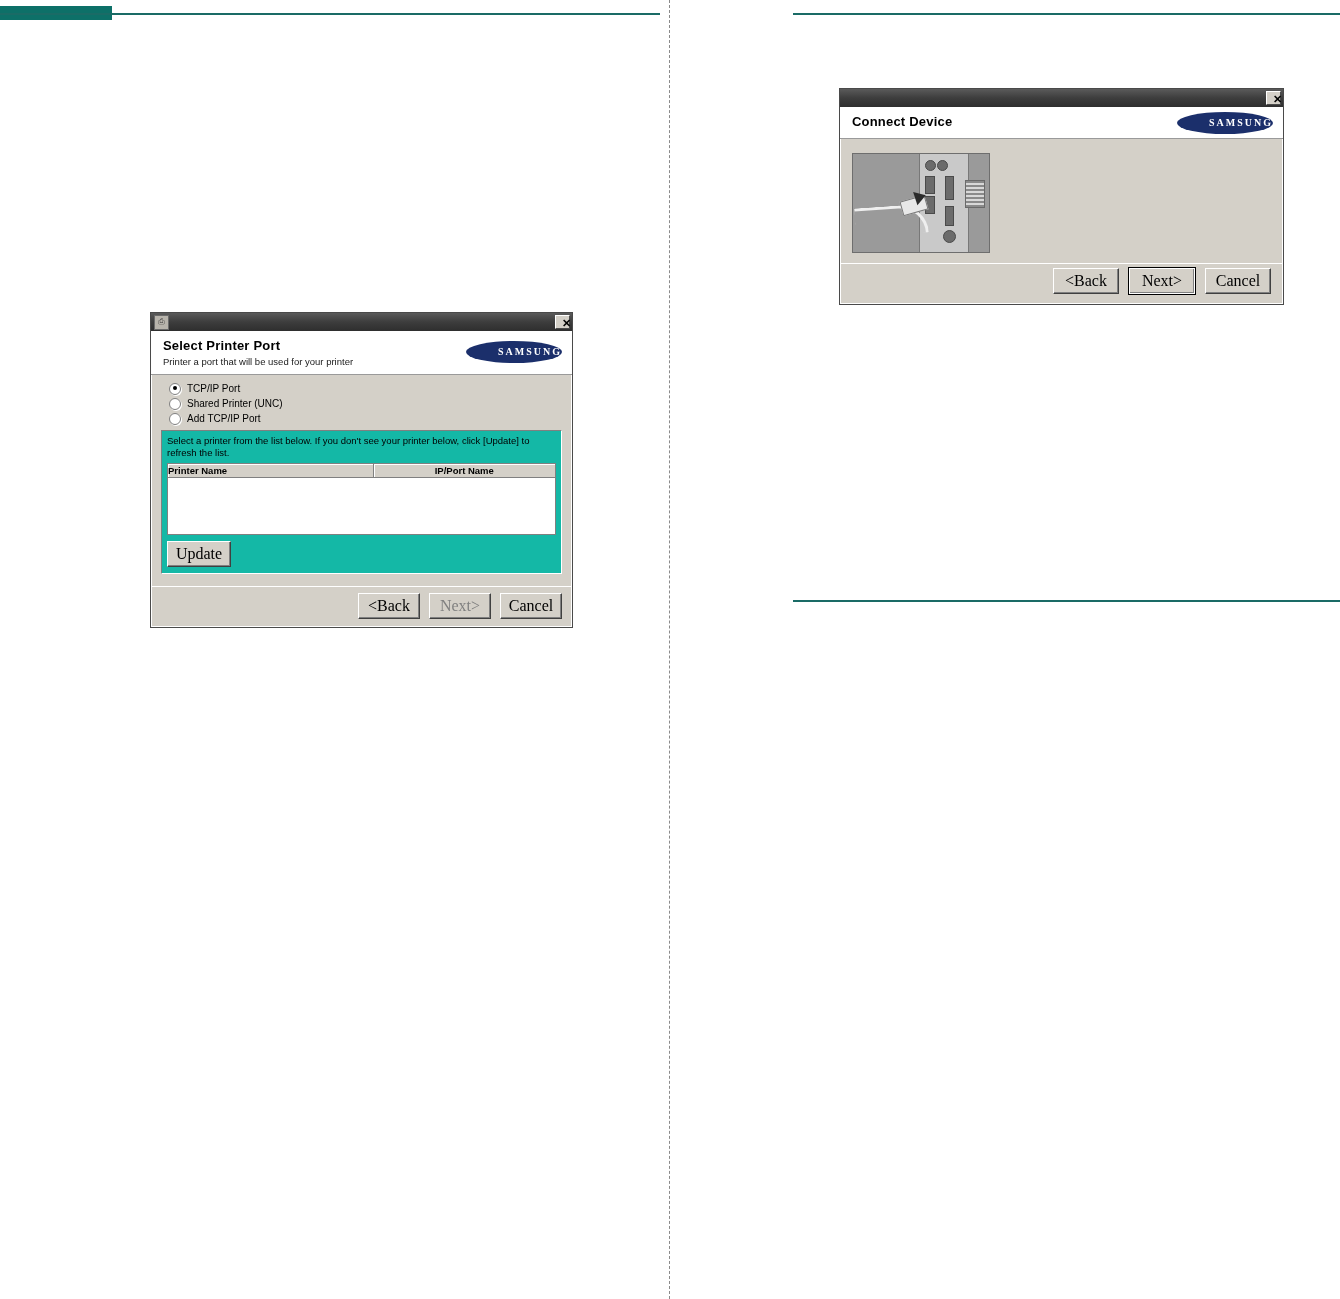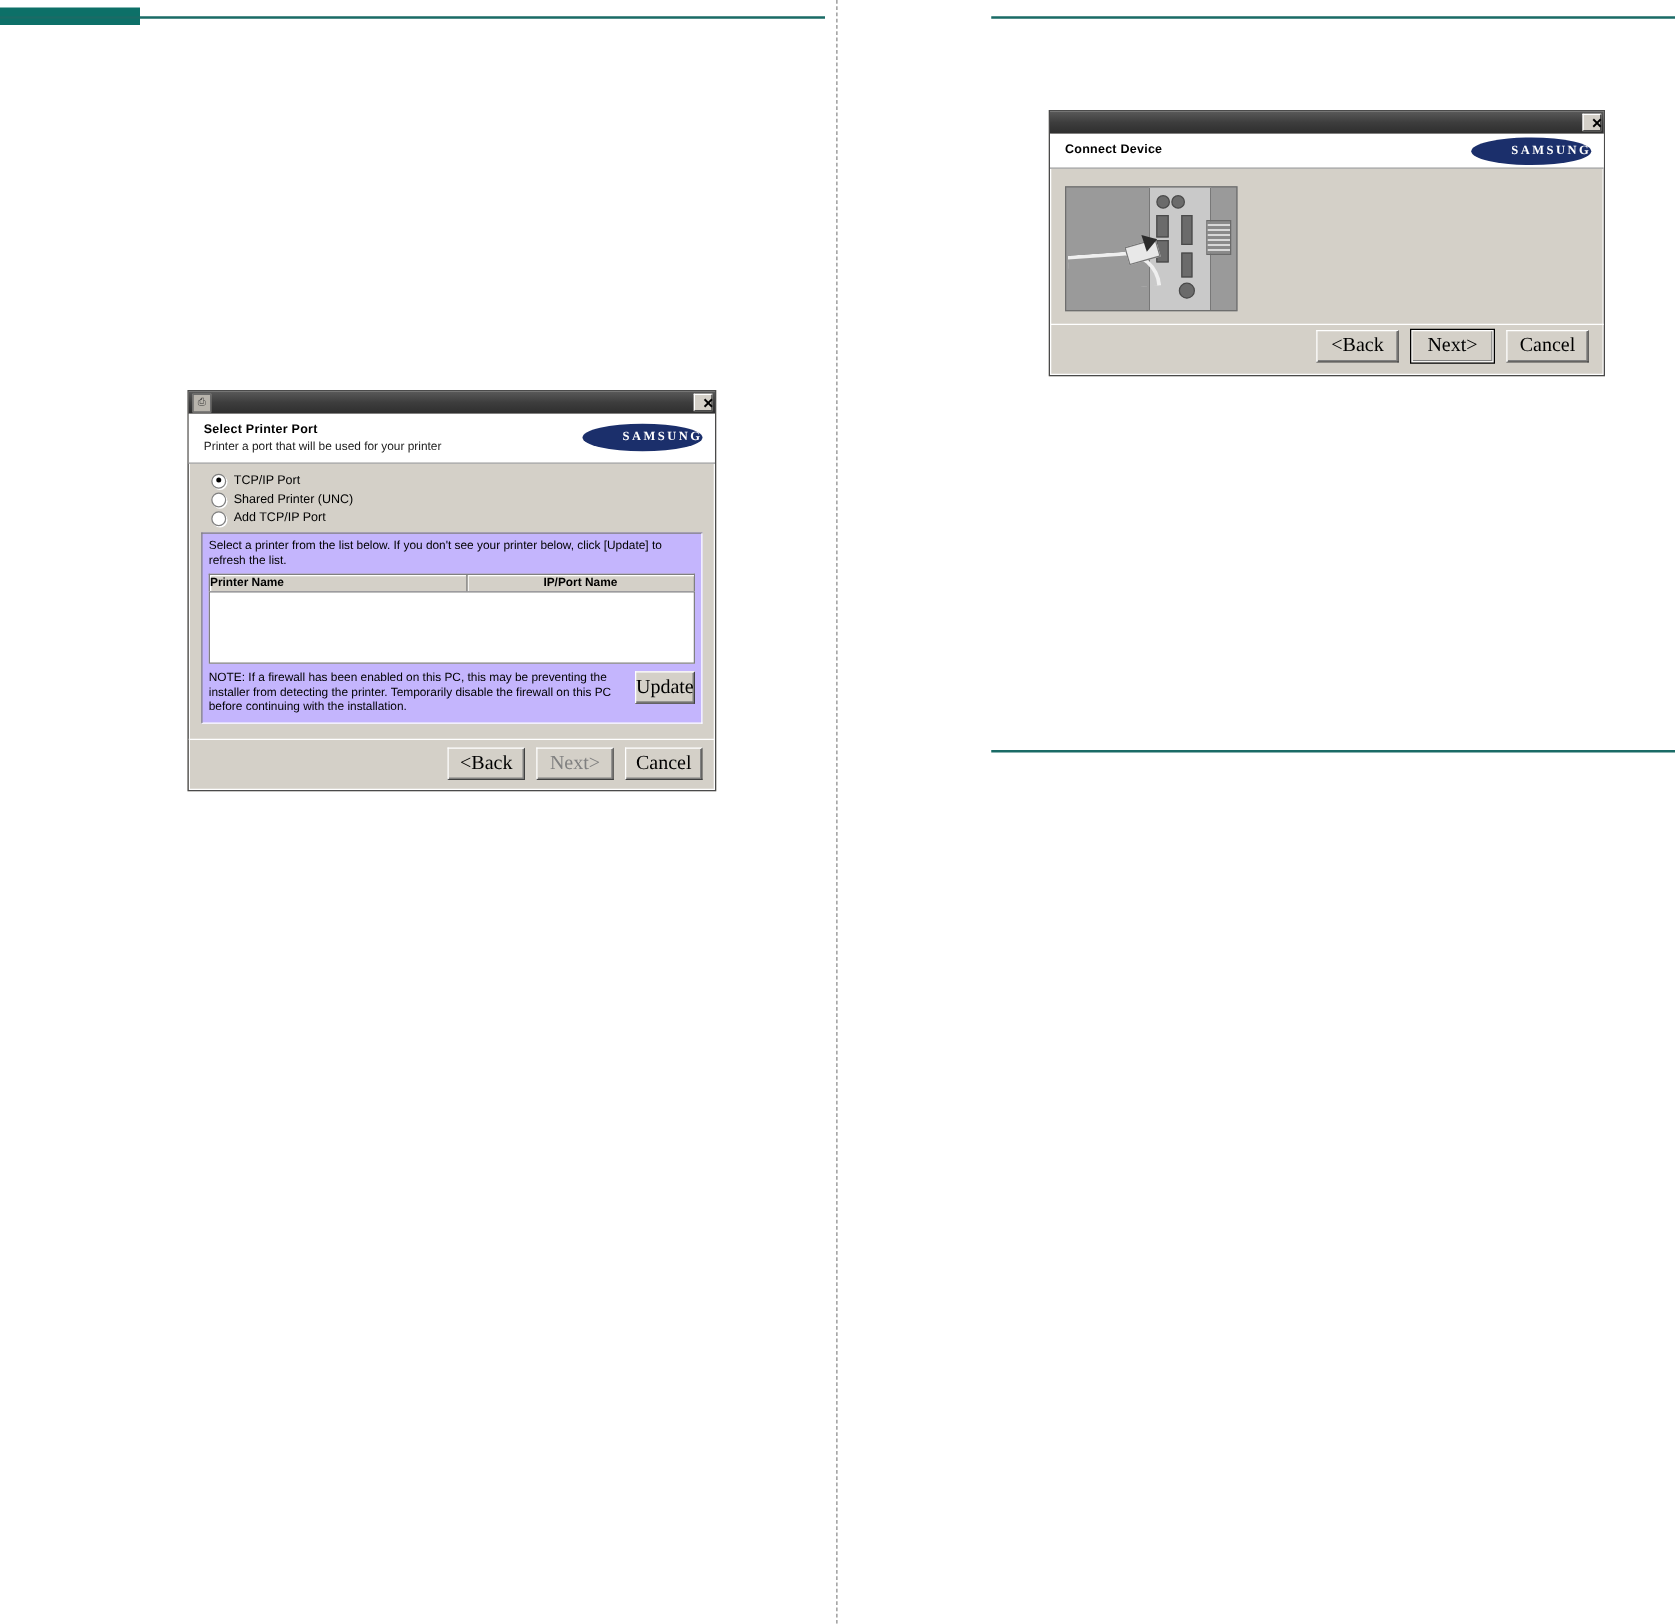--- a/index.html
+++ b/index.html
@@ -99,21 +99,21 @@
     font-family: "Liberation Sans", sans-serif;
   }
 
   .dlg-header {
     background: #ffffff;
     border-bottom: 1px solid #9a9a9a;
     position: relative;
     padding: 7px 10px 6px 12px;
   }
   .dlg-title {
-    font-size: 10px;
+    font-size: 13px;
     font-weight: bold;
     color: #000;
     margin: 0 0 3px 0;
     letter-spacing: .2px;
   }
   .dlg-sub {
     font-size: 9.5px;
     color: #1a1a1a;
     line-height: 1.25;
     max-width: 72%;
@@ -168,21 +168,21 @@
     height: 4px;
     border-radius: 50%;
     background: #000000;
   }
 
   
   .groupbox {
     border: 1px solid #808080;
     border-right-color: #ffffff;
     border-bottom-color: #ffffff;
-    background: #c4b5fd;
+    background: #14b8a6;
     margin-top: 5px;
     padding: 4px 5px 6px 5px;
   }
   .group-note {
     font-size: 9.5px;
     color: #000;
     line-height: 1.25;
     margin-bottom: 4px;
   }
   .list-head {
@@ -386,21 +386,20 @@
     <div class="groupbox">
       <div class="group-note">Select a printer from the list below. If you don't see your printer below, click [Update] to refresh the list.</div>
 
       <div class="list-head">
         <div class="col-printer">Printer Name</div>
         <div class="col-ip">IP/Port Name</div>
       </div>
       <div class="list-body"></div>
 
       <div class="note-row">
-        <div class="note-text">NOTE: If a firewall has been enabled on this PC, this may be preventing the installer from detecting the printer. Temporarily disable the firewall on this PC before continuing with the installation.</div>
         <button class="btn update">Update</button>
       </div>
     </div>
   </div>
 
   <div class="footer-bar">
     <button class="btn">&lt;Back</button>
     <button class="btn disabled">Next&gt;</button>
     <button class="btn">Cancel</button>
   </div>

